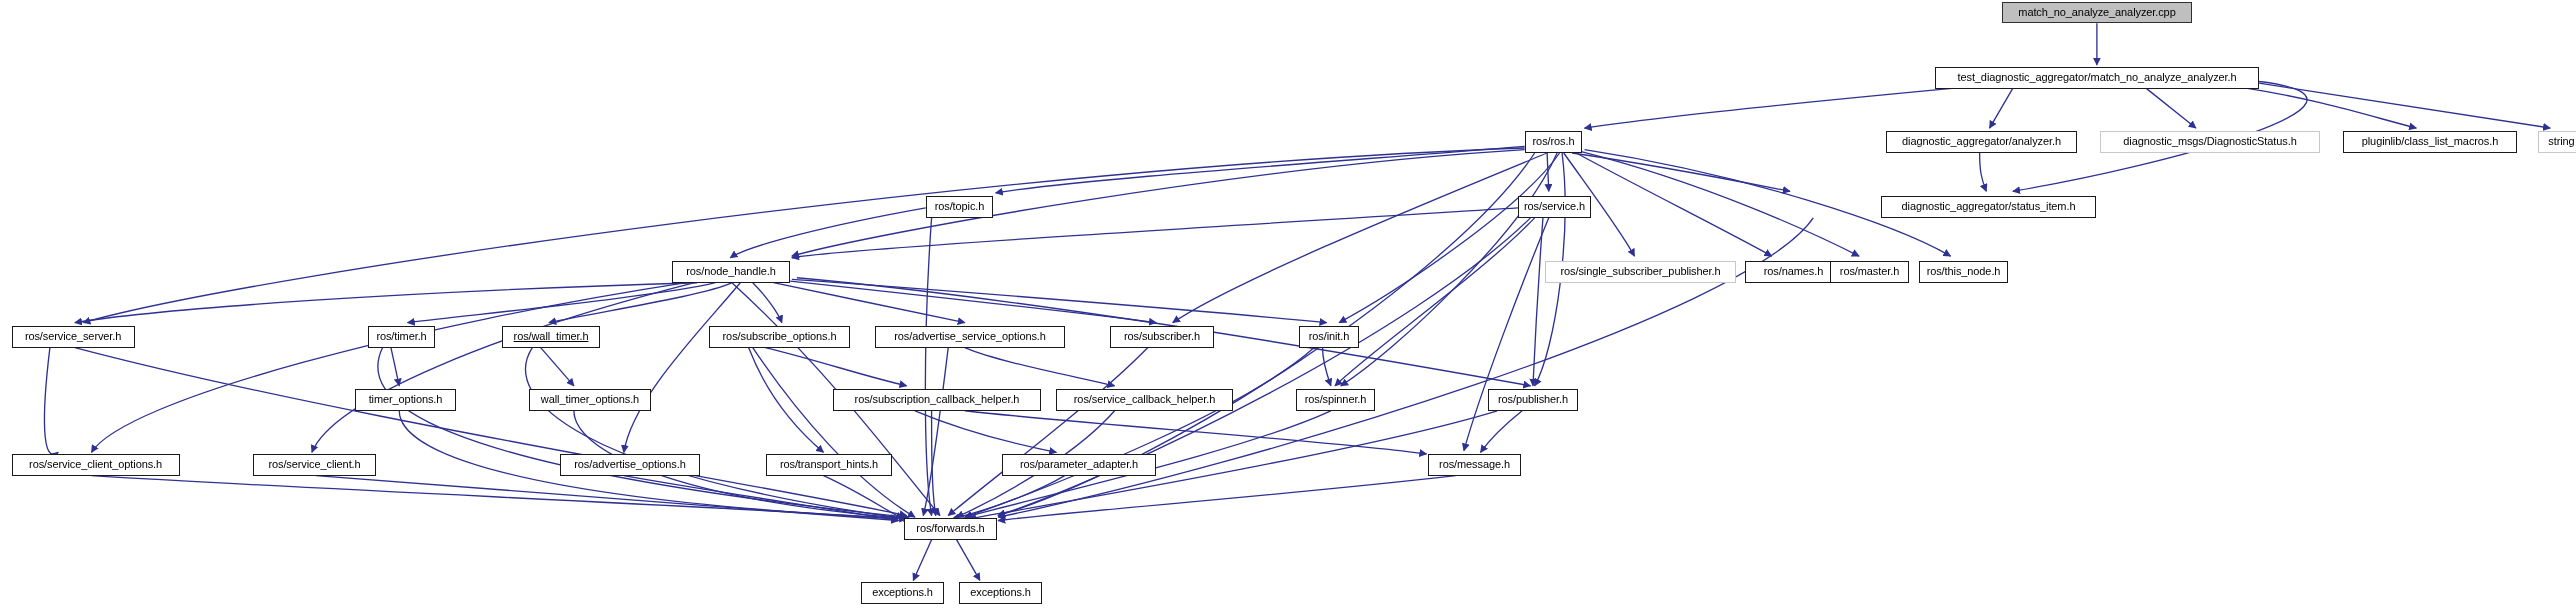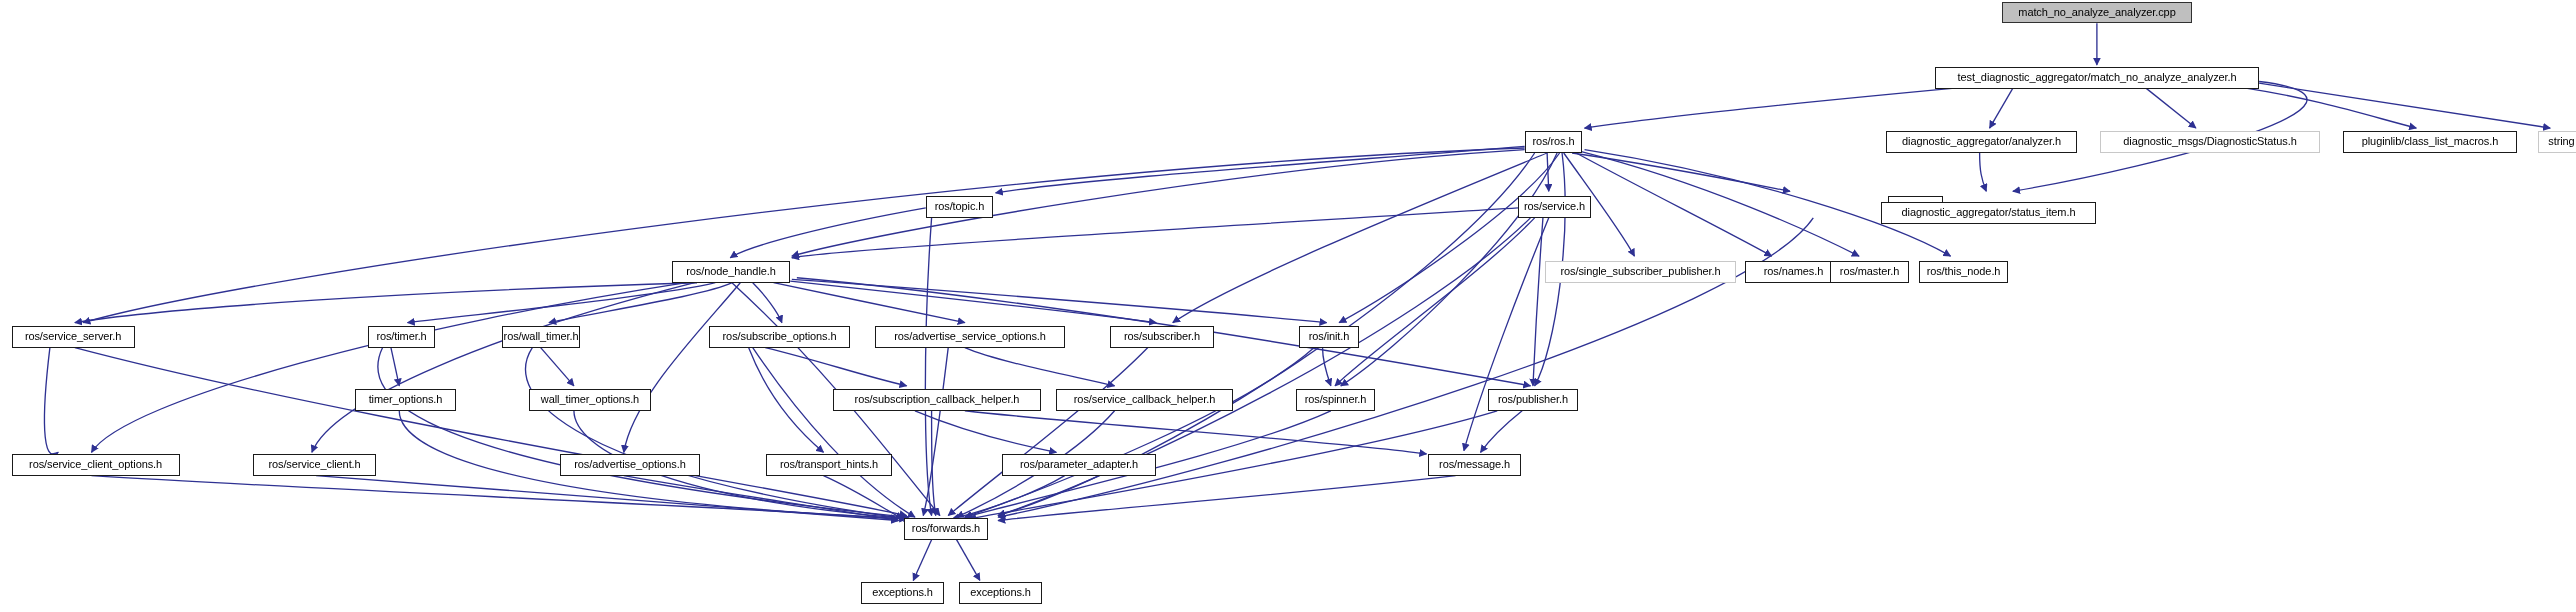--- a/index.html
+++ b/index.html
@@ -172,21 +172,21 @@
       </div>
       <div class="node-box strong" style="left: 926px; top: 196px; width: 67px;">
         <span class="node-label">ros/topic.h</span>
       </div>
       <div class="node-box strong" style="left: 1518px; top: 196px; width: 73px;">
         <span class="node-label">ros/service.h</span>
       </div>
       <div class="node-box strong" style="left: 1888px; top: 196px; width: 55px;">
         <span class="node-label">ros/param.h</span>
       </div>
-      <div class="node-box strong" style="left: 1881px; top: 196px; width: 215px; margin-top: 6px;">
+      <div class="node-box strong" style="left: 1881px; top: 196px; width: 215px;">
         <span class="node-label">diagnostic_aggregator/status_item.h</span>
       </div>
       <div class="node-box strong" style="left: 672px; top: 261px; width: 118px;">
         <span class="node-label">ros/node_handle.h</span>
       </div>
       <div class="node-box faint" style="left: 1545px; top: 261px; width: 191px;">
         <span class="node-label">ros/single_subscriber_publisher.h</span>
       </div>
       <div class="node-box strong" style="left: 1745px; top: 261px; width: 97px;">
         <span class="node-label">ros/names.h</span>
@@ -196,21 +196,21 @@
       </div>
       <div class="node-box strong" style="left: 1919px; top: 261px; width: 89px;">
         <span class="node-label">ros/this_node.h</span>
       </div>
       <div class="node-box strong" style="left: 11.6px; top: 326px; width: 123px;">
         <span class="node-label">ros/service_server.h</span>
       </div>
       <div class="node-box strong" style="left: 368px; top: 326px; width: 67px;">
         <span class="node-label">ros/timer.h</span>
       </div>
-      <div class="node-box strong" style="left: 502px; top: 326px; width: 78px;">
+      <div class="node-box strong" style="left: 502px; top: 326px; width: 98px; text-decoration: underline;">
         <span class="node-label">ros/wall_timer.h</span>
       </div>
       <div class="node-box strong" style="left: 709px; top: 326px; width: 141px;">
         <span class="node-label">ros/subscribe_options.h</span>
       </div>
       <div class="node-box strong" style="left: 875px; top: 326px; width: 190px; align-items: center;">
         <span class="node-label">ros/advertise_service_options.h</span>
       </div>
       <div class="node-box strong" style="left: 1110px; top: 326px; width: 104px;">
         <span class="node-label">ros/subscriber.h</span>
@@ -247,21 +247,21 @@
       </div>
       <div class="node-box strong" style="left: 766px; top: 454px; width: 126px;">
         <span class="node-label">ros/transport_hints.h</span>
       </div>
       <div class="node-box strong" style="left: 1002px; top: 454px; width: 154px;">
         <span class="node-label">ros/parameter_adapter.h</span>
       </div>
       <div class="node-box strong" style="left: 1428px; top: 454px; width: 93px;">
         <span class="node-label">ros/message.h</span>
       </div>
-      <div class="node-box strong" style="left: 904px; top: 518px; width: 84px;">
+      <div class="node-box strong" style="left: 904px; top: 518px; width: 93px;">
         <span class="node-label">ros/forwards.h</span>
       </div>
       <div class="node-box strong" style="left: 861px; top: 582px; width: 83px;">
         <span class="node-label">exceptions.h</span>
       </div>
       <div class="node-box strong" style="left: 959px; top: 582px; width: 83px;">
         <span class="node-label">exceptions.h</span>
       </div>
     </div>
 </div>

